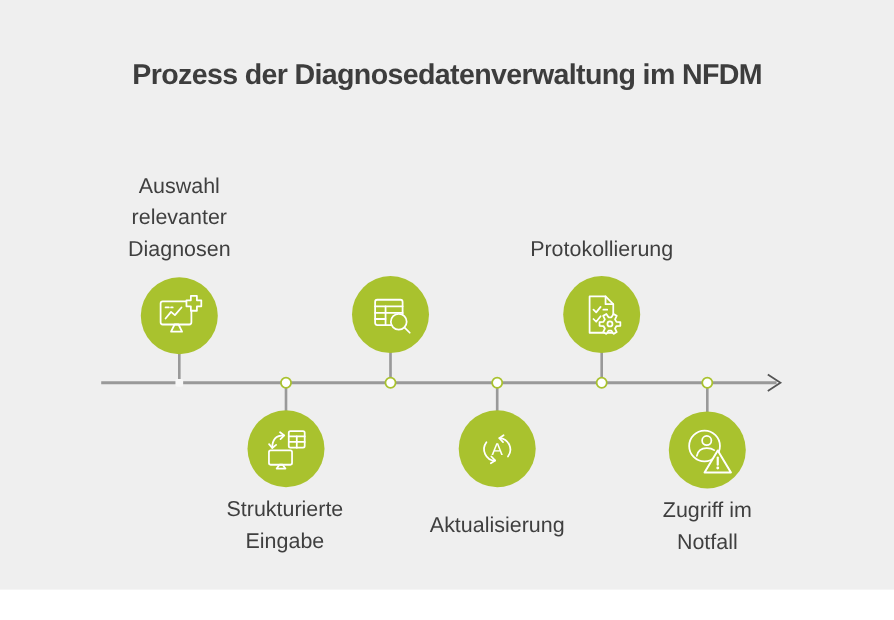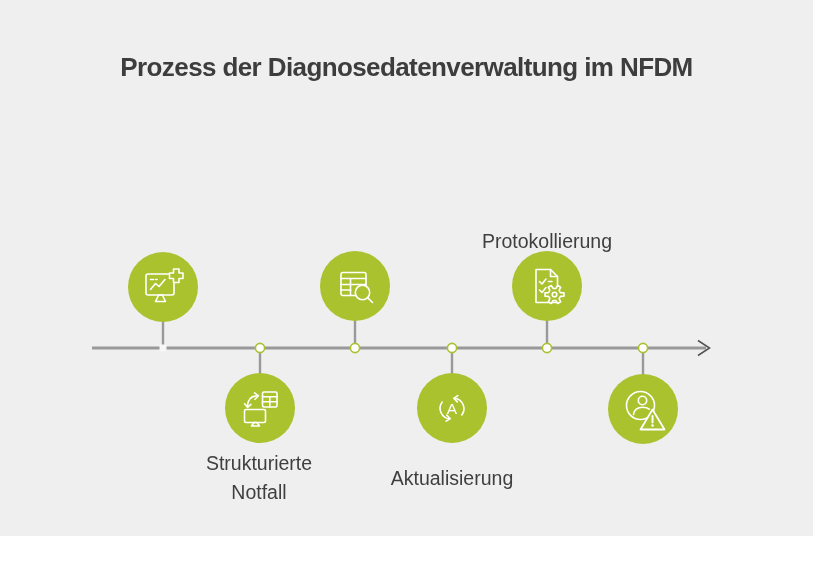--- a/index.html
+++ b/index.html
@@ -90,20 +90,23 @@
 
     <rect class="junction-dot" x="159.5" y="344.5" width="7" height="7" rx="1.5"></rect>
 
     <circle class="node" cx="260" cy="348" r="4.6"></circle>
     <circle class="node" cx="355" cy="348" r="4.6"></circle>
     <circle class="node" cx="452" cy="348" r="4.6"></circle>
     <circle class="node" cx="547" cy="348" r="4.6"></circle>
     <circle class="node" cx="643" cy="348" r="4.6"></circle>
   </svg>
 
+  <div class="step-label" style="left:73px; top:155px;">Auswahl
+relevanter
+Diagnosen</div>
   <div class="step-circle" style="left:128px; top:252px;">
     <svg class="icon" width="48" height="48" viewBox="0 0 48 48">
       <rect class="s" x="7" y="11" width="28" height="21" rx="2"></rect>
       <path class="s" d="M16.5 38.5 h10 l-3.2 -6.5 h-3.6 z"></path>
       <polyline class="s" points="11.5,26.5 16.5,20.5 20,23.5 26,16.5"></polyline>
       <line class="s" x1="11.5" y1="16.5" x2="14.5" y2="16.5"></line>
       <line class="s" x1="16.5" y1="16.5" x2="18" y2="16.5"></line>
       <path class="s gfill" d="M34.5 6 h5.5 v4 h4 v5.5 h-4 v4 h-5.5 v-4 h-4 v-5.5 h4 z"></path>
     </svg>
   </div>
@@ -115,21 +118,21 @@
       <polyline class="s" points="8.6,19.8 11.5,23.3 15,20.4"></polyline>
       <rect class="s" x="26.5" y="8" width="14.5" height="15" rx="1.5"></rect>
       <line class="s" x1="26.5" y1="12.8" x2="41" y2="12.8"></line>
       <line class="s" x1="26.5" y1="17.8" x2="41" y2="17.8"></line>
       <line class="s" x1="33.8" y1="12.8" x2="33.8" y2="23"></line>
       <rect class="s" x="8.5" y="25.5" width="21" height="13" rx="1.5"></rect>
       <path class="s" d="M15.5 42 h8 l-2.6 -3.5 h-2.8 z"></path>
     </svg>
   </div>
   <div class="step-label" style="left:169px; top:449px;">Strukturierte
-Notfall</div>
+Eingabe</div>
 
   <div class="step-circle" style="left:320px; top:251px;">
     <svg class="icon" width="48" height="48" viewBox="0 0 48 48">
       <rect class="s" x="10" y="10.5" width="25" height="23" rx="2"></rect>
       <line class="s" x1="10" y1="16.5" x2="35" y2="16.5"></line>
       <line class="s" x1="19.5" y1="16.5" x2="19.5" y2="33.5"></line>
       <line class="s" x1="10" y1="22.5" x2="35" y2="22.5"></line>
       <line class="s" x1="10" y1="28" x2="19.5" y2="28"></line>
       <circle class="s gfill" cx="31.5" cy="30.5" r="7.2"></circle>
       <line class="s" x1="36.6" y1="35.6" x2="41.5" y2="40.5"></line>
@@ -140,21 +143,21 @@
     <svg class="icon" width="48" height="48" viewBox="0 0 48 48">
       <path class="s" d="M33.8 31 A10.5 10.5 0 0 0 26 14.2"></path>
       <polyline class="s" points="29.8,11.7 25.9,14.4 29.3,17.9"></polyline>
       <path class="s" d="M14.2 18 A10.5 10.5 0 0 0 22 34.8"></path>
       <polyline class="s" points="18.2,37.2 22.1,34.6 18.7,31"></polyline>
       <text x="24" y="30" text-anchor="middle" font-size="15.5" fill="#ffffff">A</text>
     </svg>
   </div>
   <div class="step-label" style="left:362px; top:464px;">Aktualisierung</div>
 
-  <div class="step-label" style="left:457px; top:227px;">Protokollierung</div>
+  <div class="step-label" style="left:457px; top:213px;">Protokollierung</div>
   <div class="step-circle" style="left:512px; top:251px;">
     <svg class="icon" width="48" height="48" viewBox="0 0 48 48">
       <path class="s" d="M13 7.5 h14.5 l7 7 v26 h-21.5 z"></path>
       <path class="s" d="M27.5 7.5 v7 h7"></path>
       <polyline class="s" points="16.5,19.5 19,22 23,17"></polyline>
       <line class="s" x1="25.5" y1="19.5" x2="29" y2="19.5"></line>
       <polyline class="s" points="16.5,28 19,30.5 23,25.5"></polyline>
       <g transform="translate(31.5,32.5)">
         <path class="s gfill" d="M5.9 -1.92 L9.45 -1.67 L9.45 1.67 L5.9 1.92 L4.61 4.15 L6.17 7.35 L3.28 9.02 L1.29 6.06 L-1.29 6.06 L-3.28 9.02 L-6.17 7.35 L-4.61 4.15 L-5.9 1.92 L-9.45 1.67 L-9.45 -1.67 L-5.9 -1.92 L-4.61 -4.15 L-6.17 -7.35 L-3.28 -9.02 L-1.29 -6.06 L1.29 -6.06 L3.28 -9.02 L6.17 -7.35 L4.61 -4.15 Z"></path>
         <circle class="s" r="2.3"></circle>
@@ -165,14 +168,16 @@
   <div class="step-circle" style="left:608px; top:374px;">
     <svg class="icon" width="48" height="48" viewBox="0 0 48 48">
       <circle class="s" cx="21.5" cy="20.5" r="14"></circle>
       <circle class="s" cx="23.5" cy="15.5" r="4.2"></circle>
       <path class="s" d="M14.5 29.5 C15.5 23.5 19.5 22.3 23.5 22.3 C26 22.3 28.5 22.8 30.2 24.2"></path>
       <path class="s gfill" style="stroke-width:1.8" d="M33.5 24.5 L45.5 44.5 H21.5 Z"></path>
       <line class="s" style="stroke-width:2" x1="33.5" y1="31" x2="33.5" y2="37.5"></line>
       <circle class="wfill" cx="33.5" cy="40.5" r="1.3"></circle>
     </svg>
   </div>
+  <div class="step-label" style="left:553px; top:450px;">Zugriff im
+Notfall</div>
 
 </div>
 
 </body></html>

